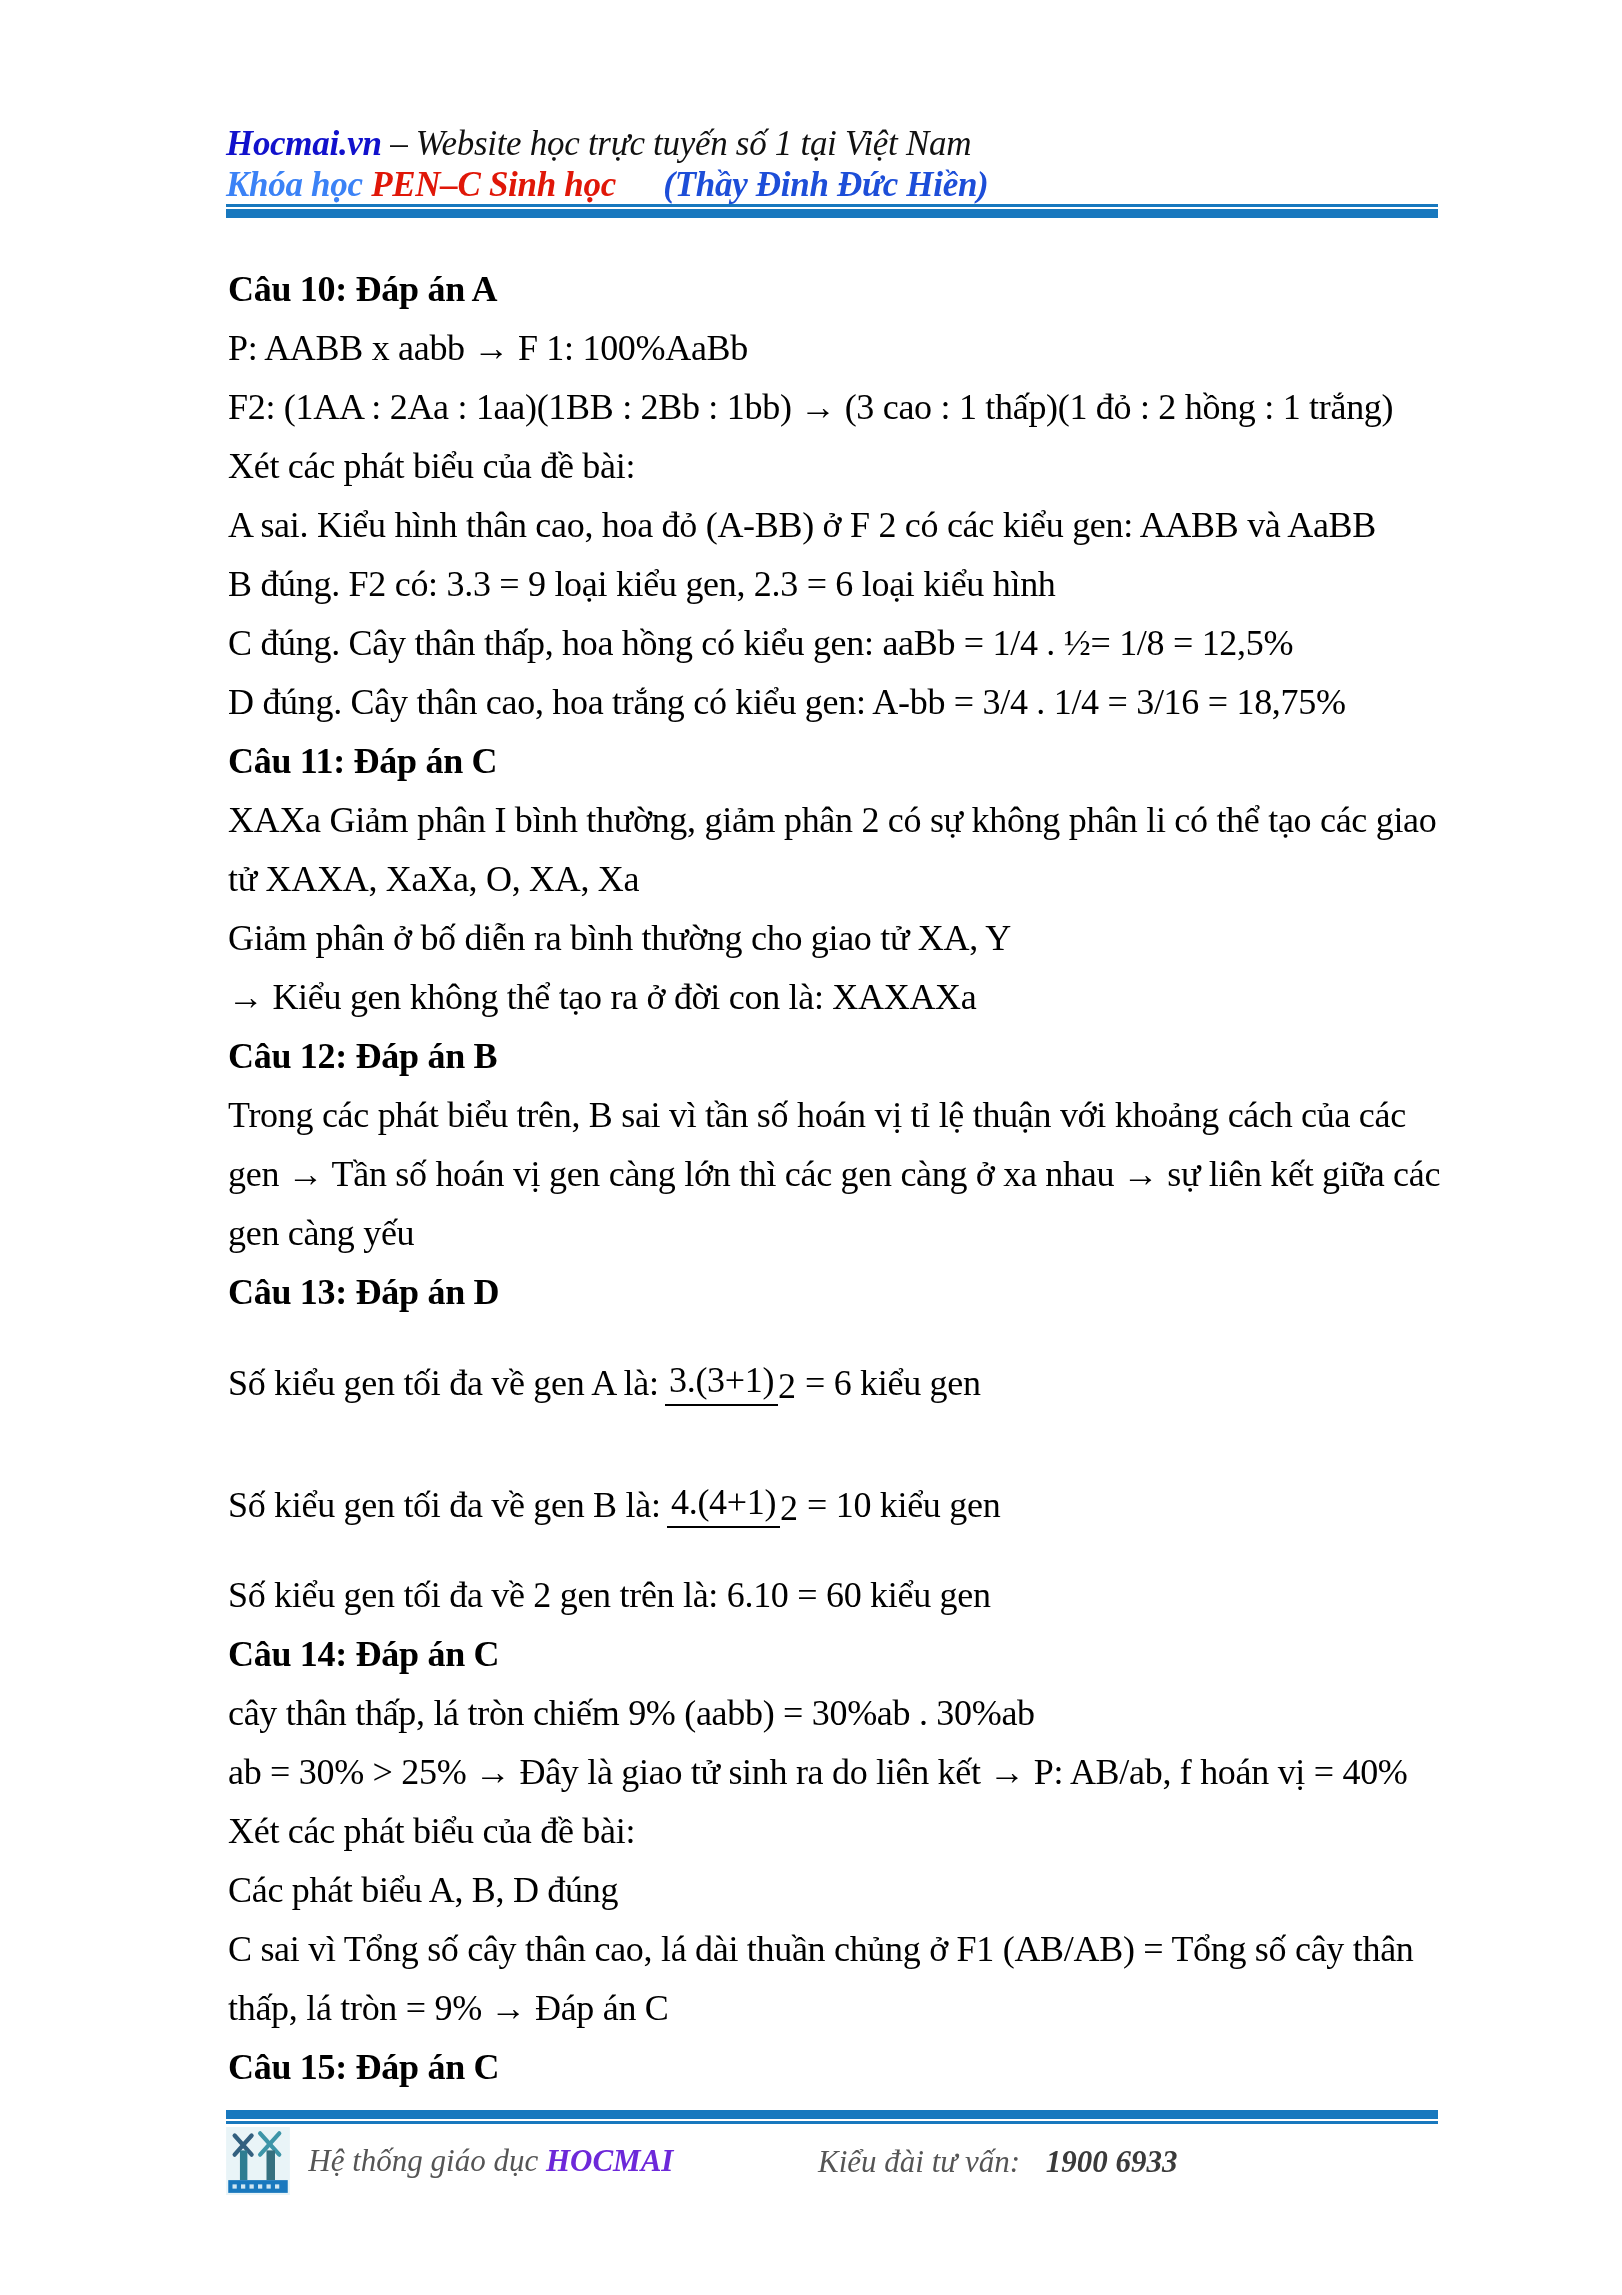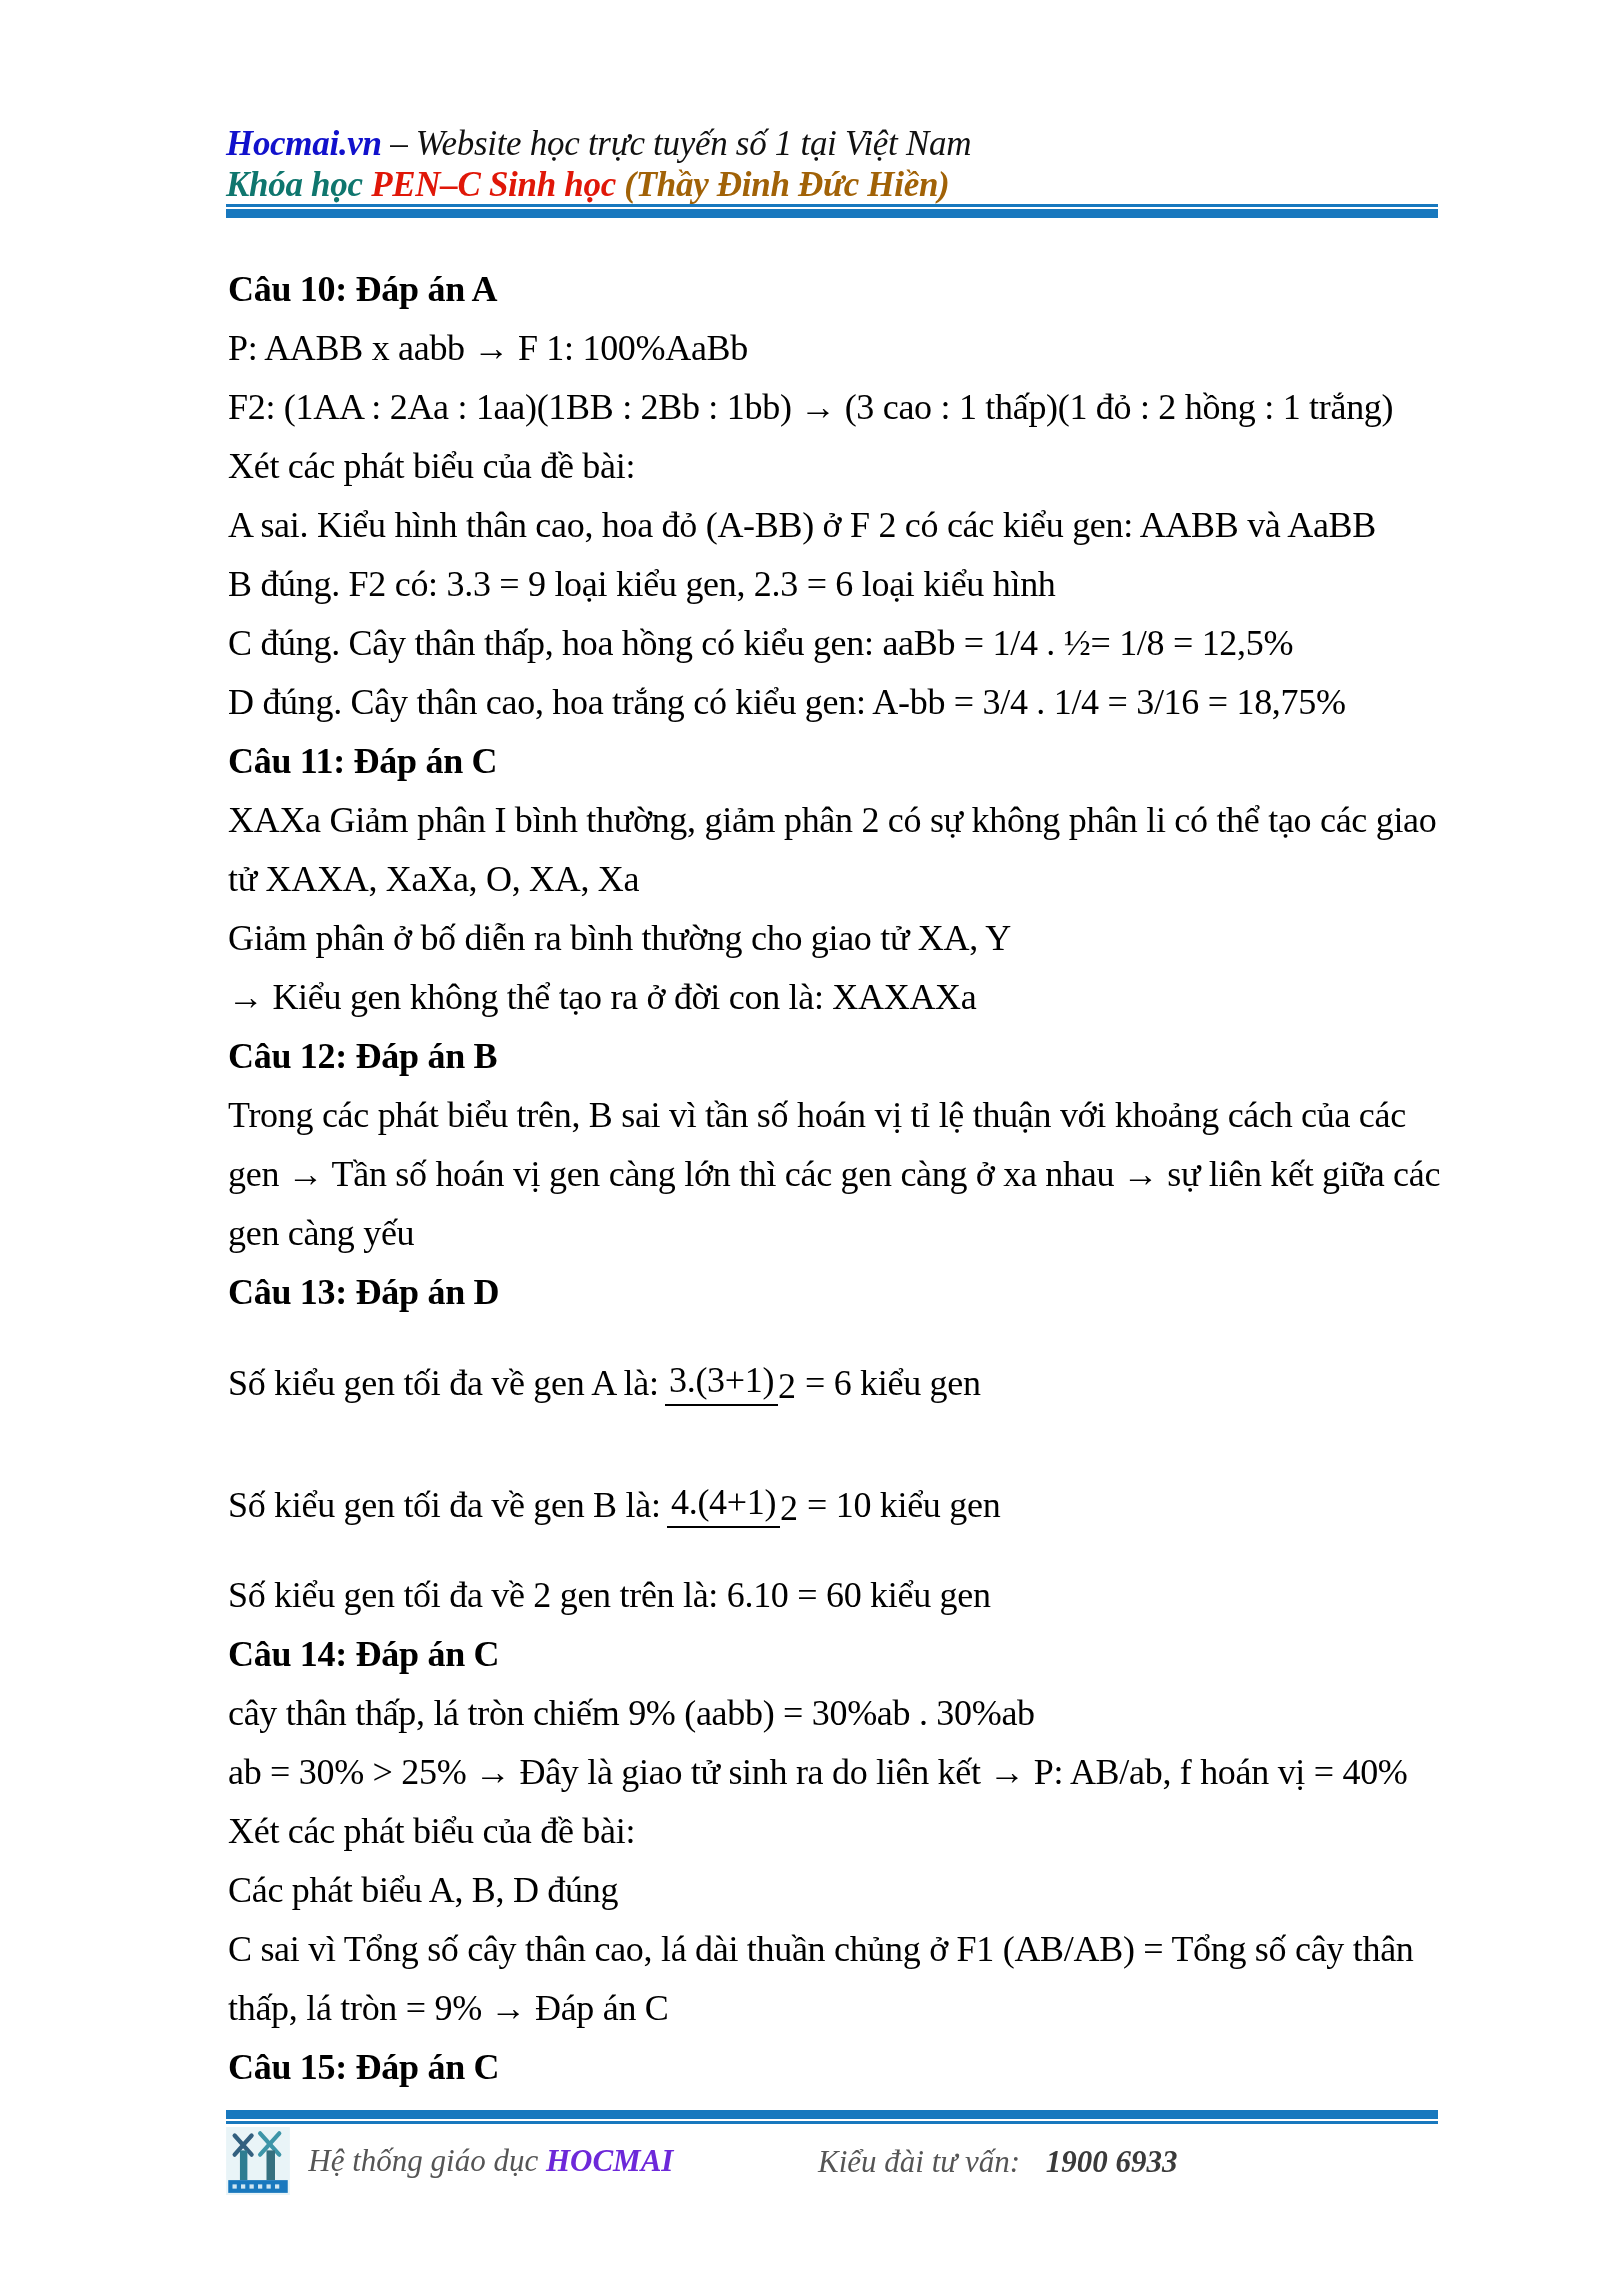--- a/index.html
+++ b/index.html
@@ -21,23 +21,23 @@
     width: 1212px;
     font-style: italic;
     font-size: 35px;
     line-height: 41px;
     letter-spacing: -0.3px;
     white-space: nowrap;
   }
   .hdr-site      { color: #1111cc; font-weight: bold; }
   .hdr-tagline   { color: #111111; }
   .hdr-line2     { font-weight: bold; }
-  .hdr-course-prefix  { color: #0f766e; font-family: Liberation Serif, serif; }
+  .hdr-course-prefix  { color: #3b82f6; font-family: Liberation Serif, serif; }
   .hdr-course-name    { color: #e01708; }
-  .hdr-course-teacher { color: #a16207; }
+  .hdr-course-teacher { color: #1d4ed8; margin-left: 39px; }
 
   .header-rule { position: absolute; left: 226px; top: 204px; width: 1212px; }
   .header-rule .thin  { height: 3.3px;  background: #1878be; }
   .header-rule .gap   { height: 2px;  background: #ffffff; }
   .header-rule .thick { height: 8.5px; background: #1878be; }
 
   
   .document-body {
     position: absolute;
     left: 228px;

